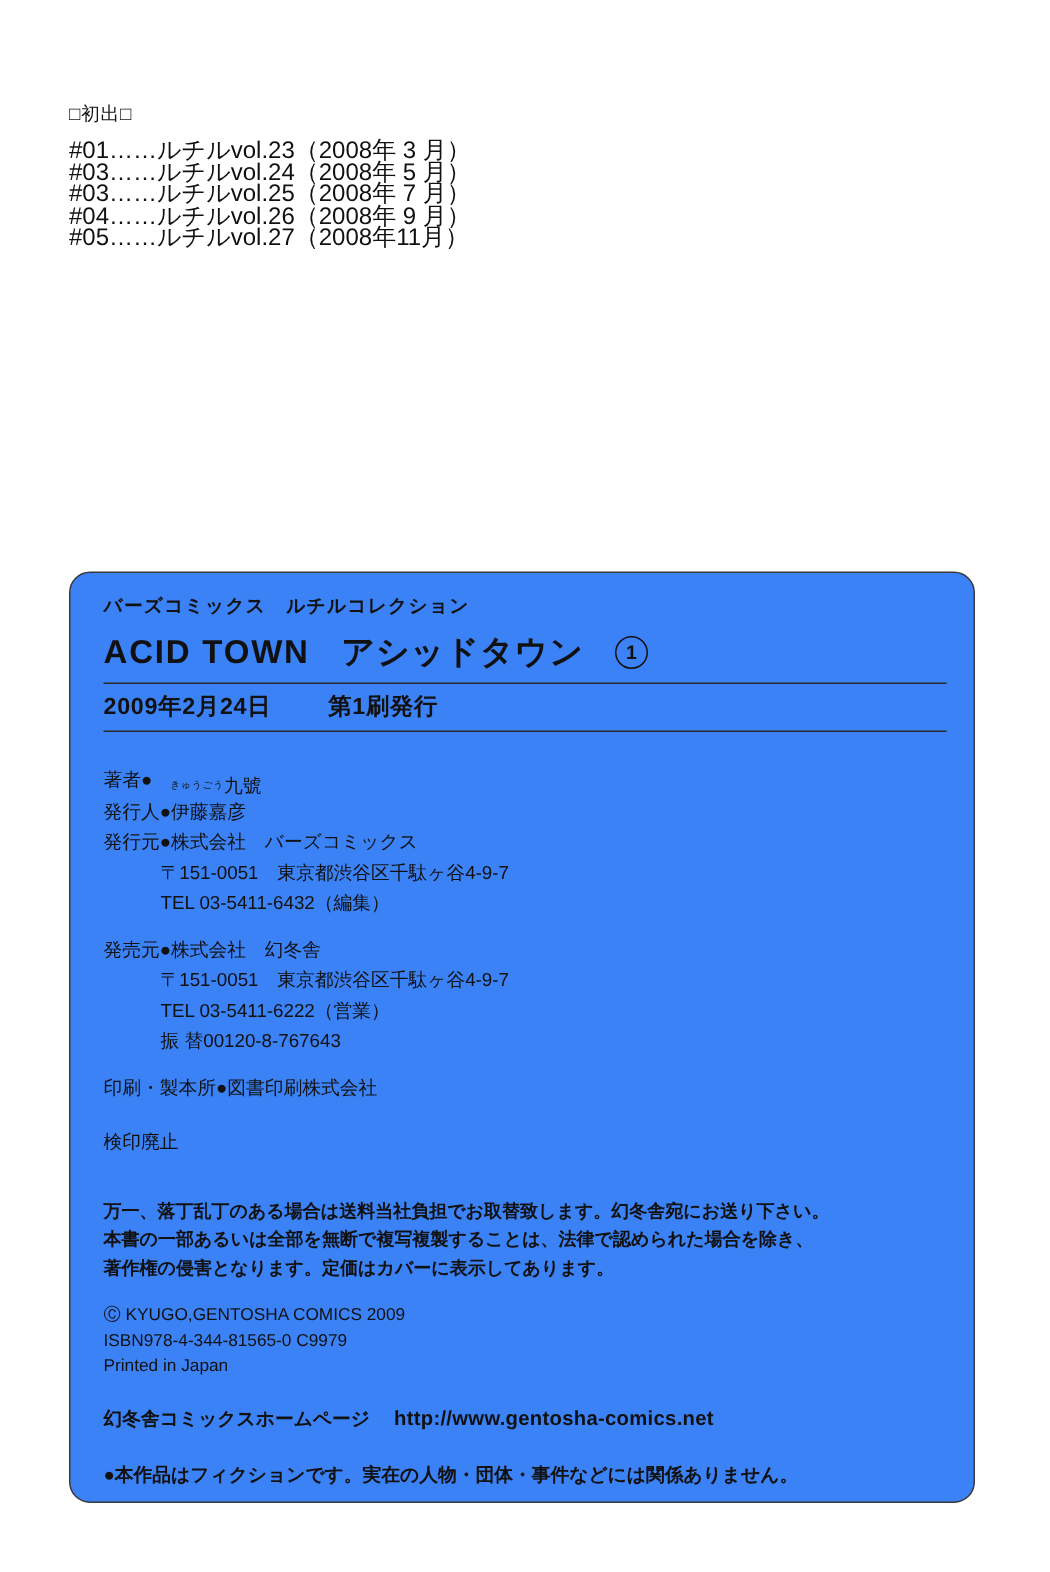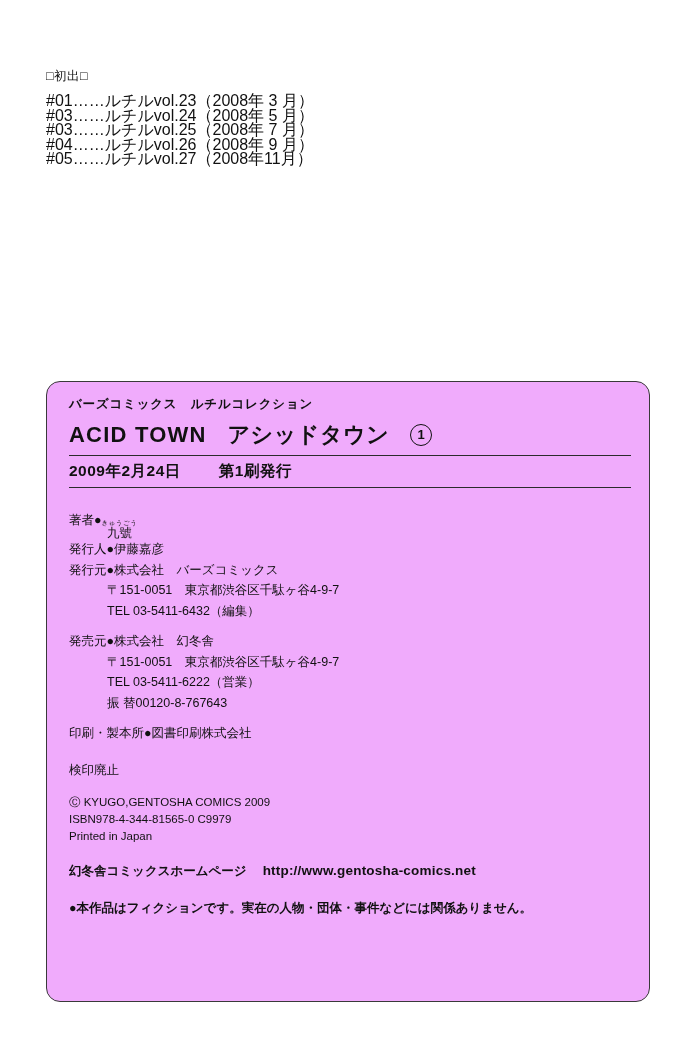--- a/index.html
+++ b/index.html
@@ -44,21 +44,21 @@
   
   .colophon {
     position: absolute;
     left: 46px;
     top: 381px;
     width: 604px;
     height: 621px;
     border: 1px solid #3a3a3a;
     border-radius: 14px;
     box-sizing: border-box;
-    background: #f0abfc;
+    background: #3b82f6;
   }
   .colophon-inner {
     position: absolute;
     left: 22px;
     top: 14px;
     right: 18px;
   }
 
   .series-line {
     font-size: 12.5px;
@@ -105,25 +105,26 @@
   .staff {
     margin-top: 22px;
     font-size: 12.5px;
     line-height: 20.5px;
   }
   .staff .row { white-space: nowrap; }
   .staff .indent { padding-left: 38px; }
   .staff .indent2 { padding-left: 38px; }
   .ruby-wrap {
     display: inline-flex;
-    flex-direction: column;
+    flex-direction: row;
     align-items: center;
     line-height: 1;
     vertical-align: baseline;
     transform: translateY(1px);
+    margin-left: 12px;
   }
   .ruby-wrap .rt { font-size: 6.5px; line-height: 7px; letter-spacing: 0.5px; }
   .ruby-wrap .rb { font-size: 12.5px; line-height: 14px; }
 
   .gap-sm { height: 10px; }
   .gap-md { height: 16px; }
 
   .notice {
     margin-top: 26px;
     font-size: 12px;
@@ -199,20 +200,25 @@
       <div class="row">発売元●株式会社　幻冬舎</div>
       <div class="row indent2">〒151-0051　東京都渋谷区千駄ヶ谷4-9-7</div>
       <div class="row indent2">TEL 03-5411-6222（営業）</div>
       <div class="row indent2">振 替00120-8-767643</div>
       <div class="gap-sm"></div>
       <div class="row">印刷・製本所●図書印刷株式会社</div>
       <div class="gap-md"></div>
       <div class="row">検印廃止</div>
     </div>
 
+    <div class="notice">
+      <div>万一、落丁乱丁のある場合は送料当社負担でお取替致します。幻冬舎宛にお送り下さい。</div>
+      <div>本書の一部あるいは全部を無断で複写複製することは、法律で認められた場合を除き、</div>
+      <div>著作権の侵害となります。定価はカバーに表示してあります。</div>
+    </div>
 
     <div class="copyright">
       <div>Ⓒ KYUGO,GENTOSHA COMICS 2009</div>
       <div>ISBN978-4-344-81565-0 C9979</div>
       <div>Printed in Japan</div>
     </div>
 
     <div class="homepage">
       <span>幻冬舎コミックスホームページ</span>
       <span class="url">http://www.gentosha-comics.net</span>

